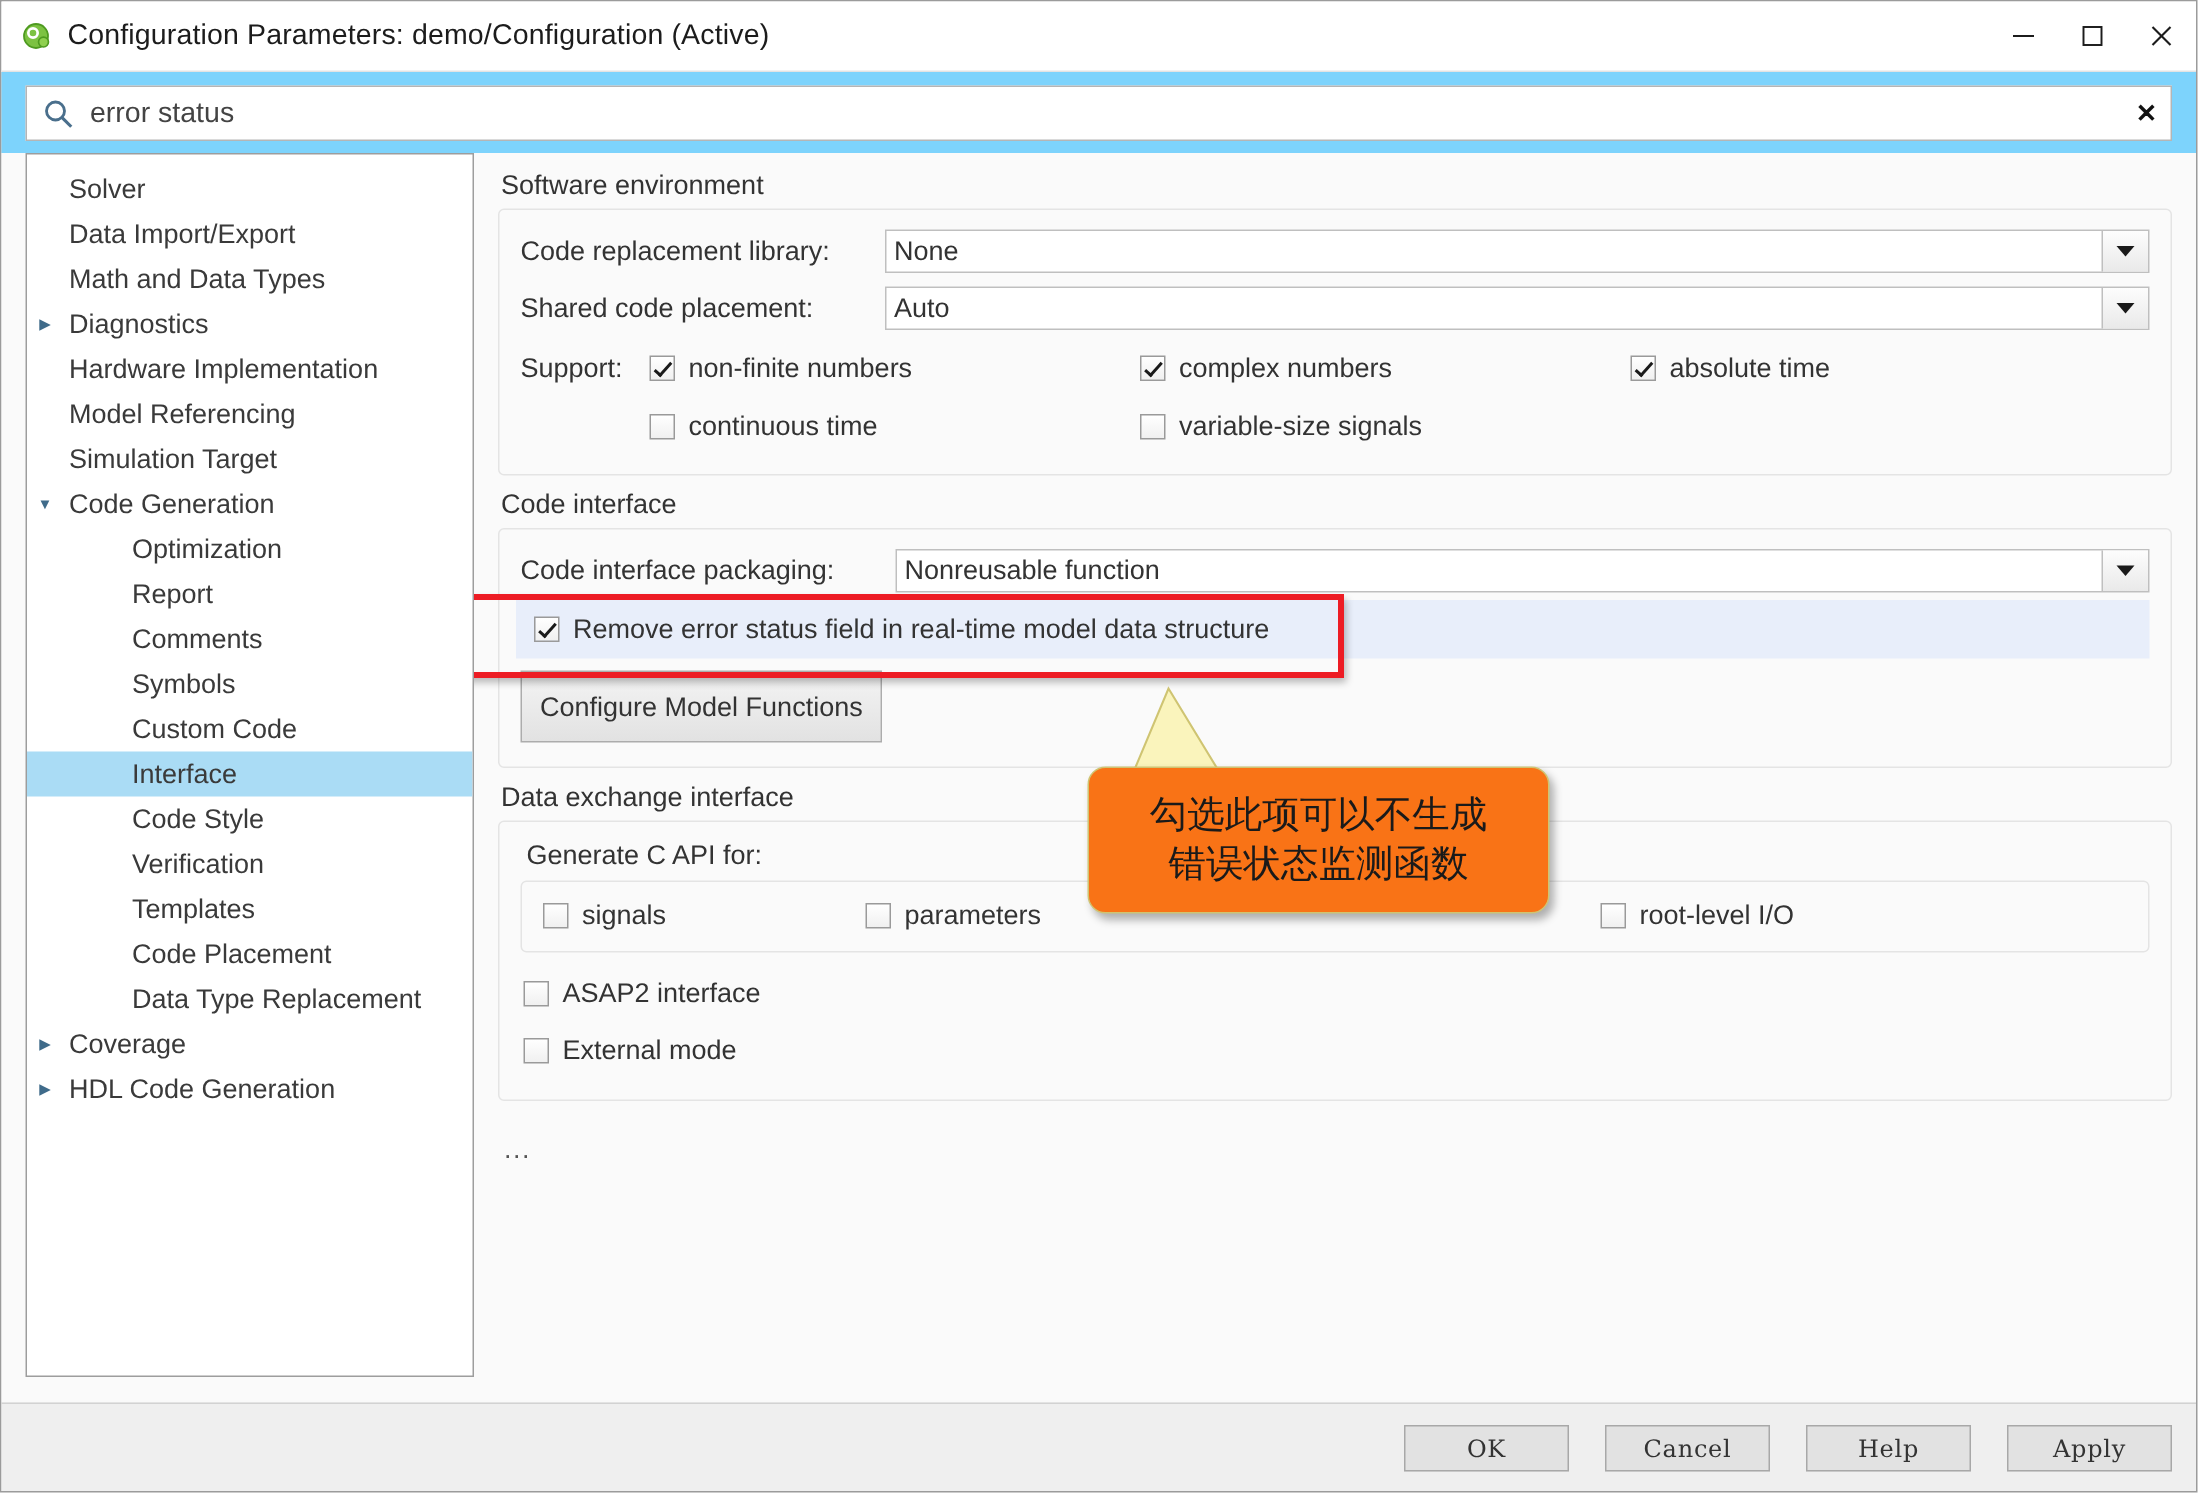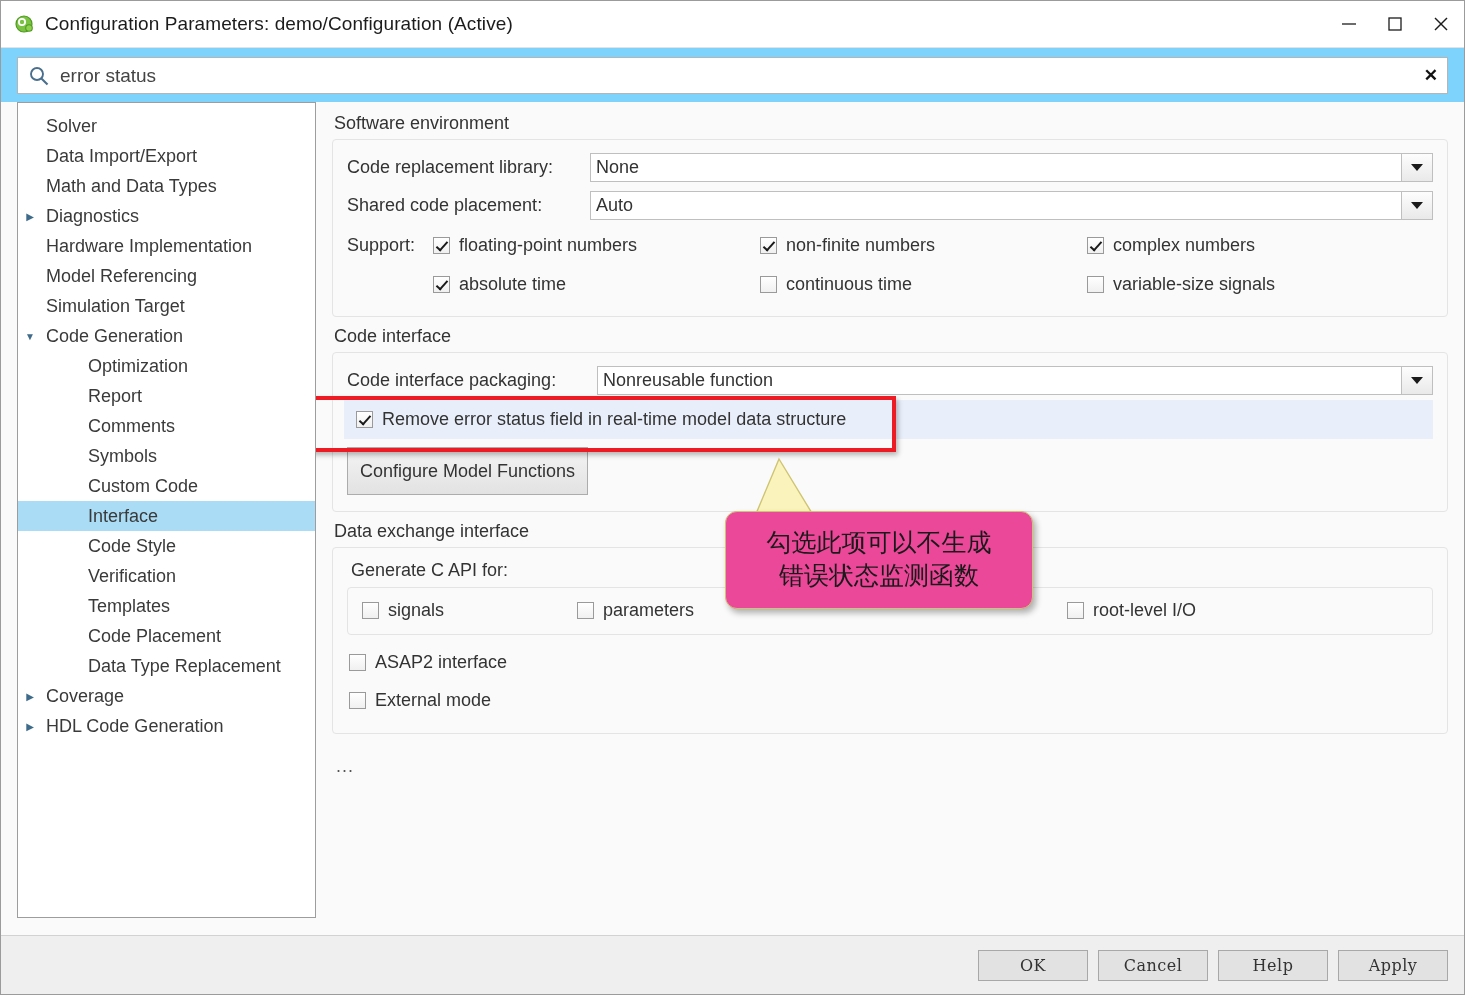--- a/index.html
+++ b/index.html
@@ -271,21 +271,21 @@
   
   .callout {
     position: absolute;
     z-index: 40;
     pointer-events: none;
   }
   .bubble {
     position: absolute;
     left: 0; top: 56px;
     width: 308px;
-    background: #ec4899;
+    background: #f97316;
     border: 1px solid #cfc472;
     border-radius: 12px;
     box-shadow: 3px 4px 6px rgba(0,0,0,0.3);
     padding: 14px 10px 16px 10px;
     box-sizing: border-box;
     text-align: center;
     font-family: "DejaVu Sans", sans-serif;
     font-size: 25px;
     line-height: 1.32;
     color: #1a1a1a;
@@ -294,21 +294,21 @@
   
   .footer {
     flex: 0 0 auto;
     height: 58px;
     background: #efefef;
     border-top: 1px solid #d2d2d2;
     display: flex;
     align-items: center;
     justify-content: flex-end;
     padding-right: 16px;
-    gap: 10px;
+    gap: 24px;
   }
   .fbtn {
     width: 110px;
     height: 31px;
     background: #e2e2e2;
     border: 1px solid #a8a8a8;
     box-sizing: border-box;
     display: flex;
     align-items: center;
     justify-content: center;
@@ -471,26 +471,20 @@
                 <i></i>
               </div>
           </div>
         </div>
         <div style="display:flex;align-items:flex-start;margin-top:2px;">
           <div class="lbl" style="width:86px;line-height:39px;">Support:</div>
           <div class="supportgrid" id="support-grid">
               <div class="cell">
                 <span class="cb">
                   <span class="box checked"></span>
-                  <span class="cbtext">floating-point numbers</span>
-                </span>
-              </div>
-              <div class="cell">
-                <span class="cb">
-                  <span class="box checked"></span>
                   <span class="cbtext">non-finite numbers</span>
                 </span>
               </div>
               <div class="cell">
                 <span class="cb">
                   <span class="box checked"></span>
                   <span class="cbtext">complex numbers</span>
                 </span>
               </div>
               <div class="cell">

